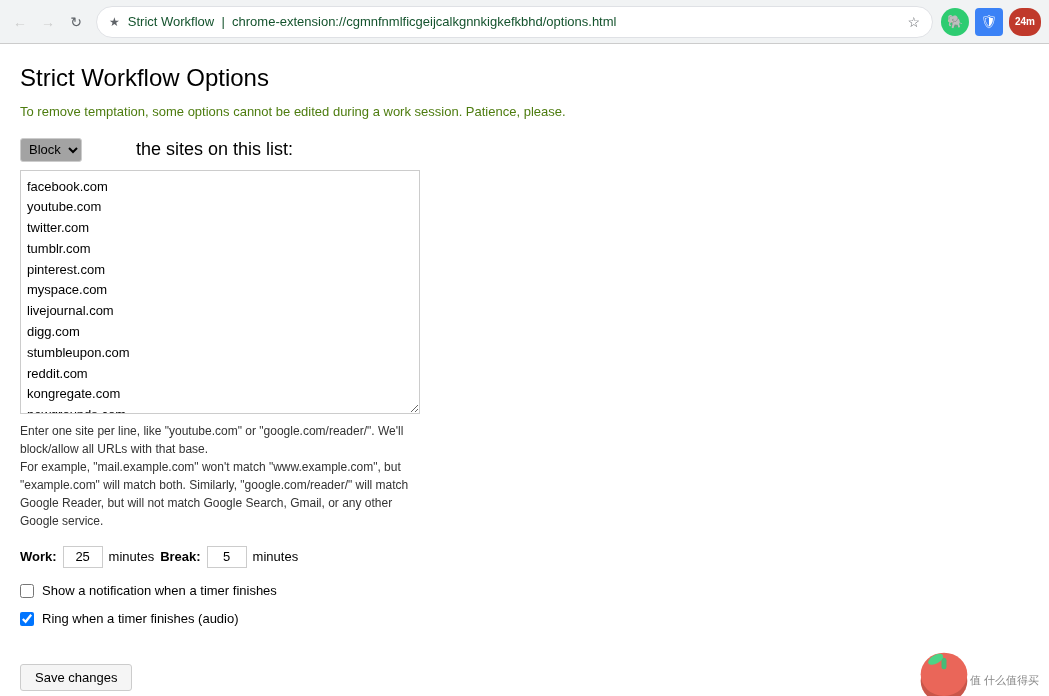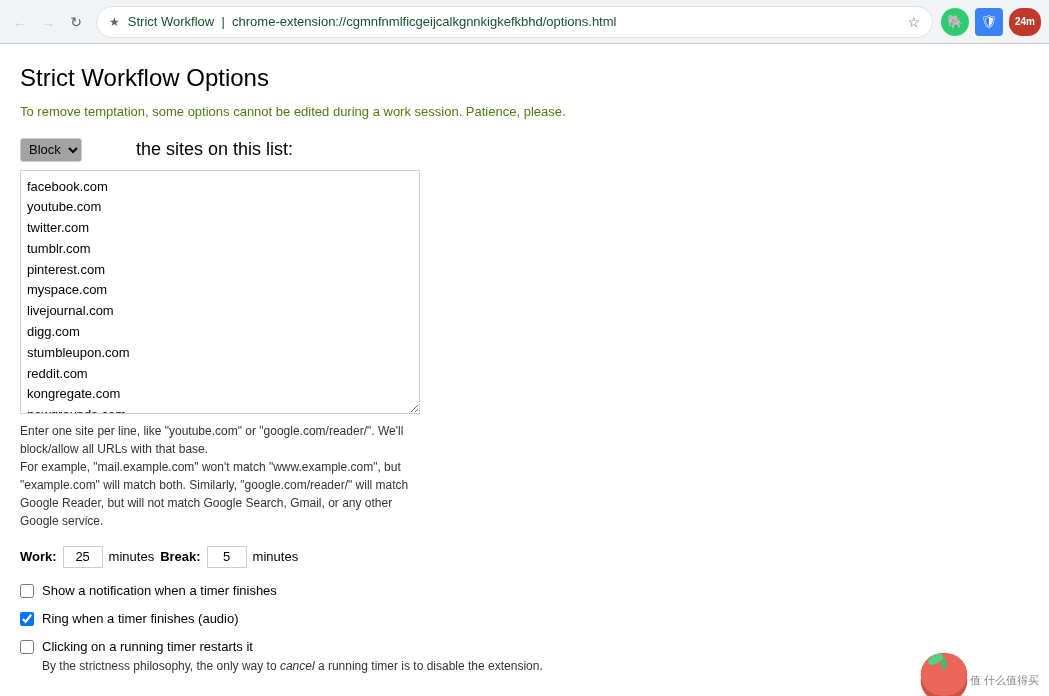--- a/index.html
+++ b/index.html
@@ -342,27 +342,20 @@
       </div>
     </div>
 
     <div class="option-row">
       <input type="checkbox" id="ring" checked="" style="">
       <div>
         <label class="option-label" for="ring">Ring when a timer finishes (audio)</label>
       </div>
     </div>
 
-    <div class="option-row">
-      <input type="checkbox" id="restart" style="">
-      <div>
-        <label class="option-label" for="restart">Clicking on a running timer restarts it</label>
-        <p class="option-sub">By the strictness philosophy, the only way to <em>cancel</em> a running timer is to disable the extension.</p>
-      </div>
-    </div>
 
   </div>
 
   <button class="save-button">Save changes</button>
 
 </div>
 
 <div class="tomato-decoration">
   <svg viewBox="0 0 60 70" xmlns="http://www.w3.org/2000/svg">
     <ellipse cx="30" cy="42" rx="28" ry="26" fill="#c0392b"></ellipse>

